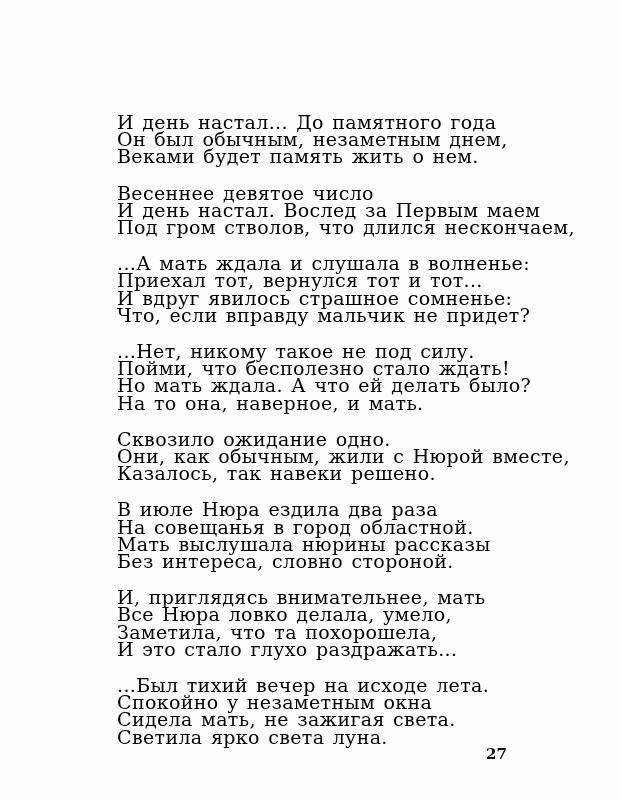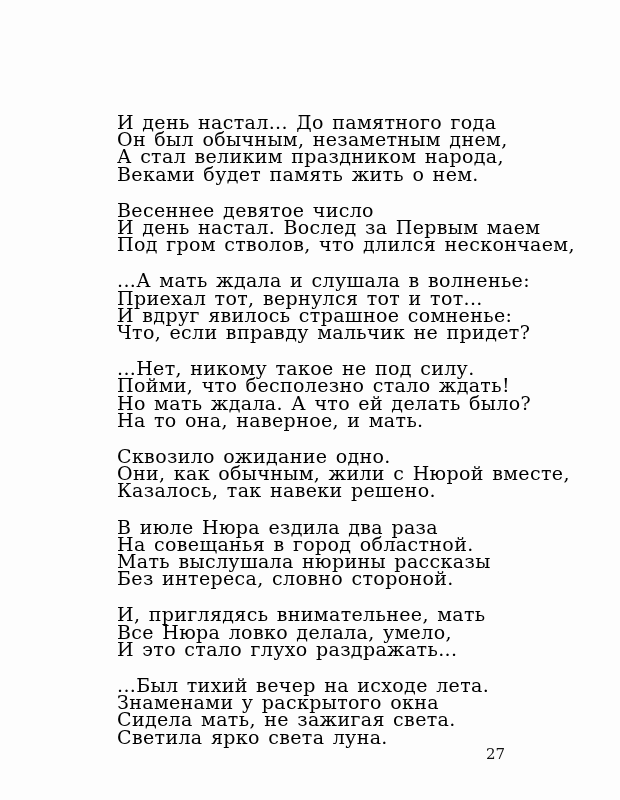--- a/index.html
+++ b/index.html
@@ -17,32 +17,31 @@
       font-size: 19px;
       line-height: 17.2px;
       color: #000000;
       white-space: nowrap;
       letter-spacing: 0.35px;
       word-spacing: 2px;
     }
     .page-number {
       position: absolute; left: 486px; top: 745px;
       font-family: "DejaVu Serif", "Liberation Serif", serif;
-      font-weight: normal; font-size: 15px; color: #111;
+      font-weight: bold; font-size: 15px; color: #111;
     }
   </style>
 </head>
 <body>
 
 <div class="page">
   <div class="poem">
     <div class="stanza">
       <div class="line">И день настал... До памятного года</div>
       <div class="line">Он был обычным, незаметным днем,</div>
-      <div class="line">А стал великим праздником народа,</div>
       <div class="line">Веками будет память жить о нем.</div>
     </div>
     <div class="stanza">
       <div class="line">Весеннее девятое число</div>
       <div class="line">И день настал. Вослед за Первым маем</div>
       <div class="line">Под гром стволов, что длился нескончаем,</div>
     </div>
     <div class="stanza">
       <div class="line">...А мать ждала и слушала в волненье:</div>
       <div class="line">Приехал тот, вернулся тот и тот...</div>
@@ -62,24 +61,25 @@
     </div>
     <div class="stanza">
       <div class="line">В июле Нюра ездила два раза</div>
       <div class="line">На совещанья в город областной.</div>
       <div class="line">Мать выслушала нюрины рассказы</div>
       <div class="line">Без интереса, словно стороной.</div>
     </div>
     <div class="stanza">
       <div class="line">И, приглядясь внимательнее, мать</div>
       <div class="line">Все Нюра ловко делала, умело,</div>
+      <div class="line">Заметила, что та похорошела,</div>
       <div class="line">И это стало глухо раздражать...</div>
     </div>
     <div class="stanza">
       <div class="line">...Был тихий вечер на исходе лета.</div>
-      <div class="line">Знаменами у раскрытого окна</div>
+      <div class="line">Спокойно у незаметным окна</div>
       <div class="line">Сидела мать, не зажигая света.</div>
       <div class="line">Светила ярко света луна.</div>
     </div>
 
   </div>
   <div class="page-number">27</div>
 </div>
 
 </body></html>

